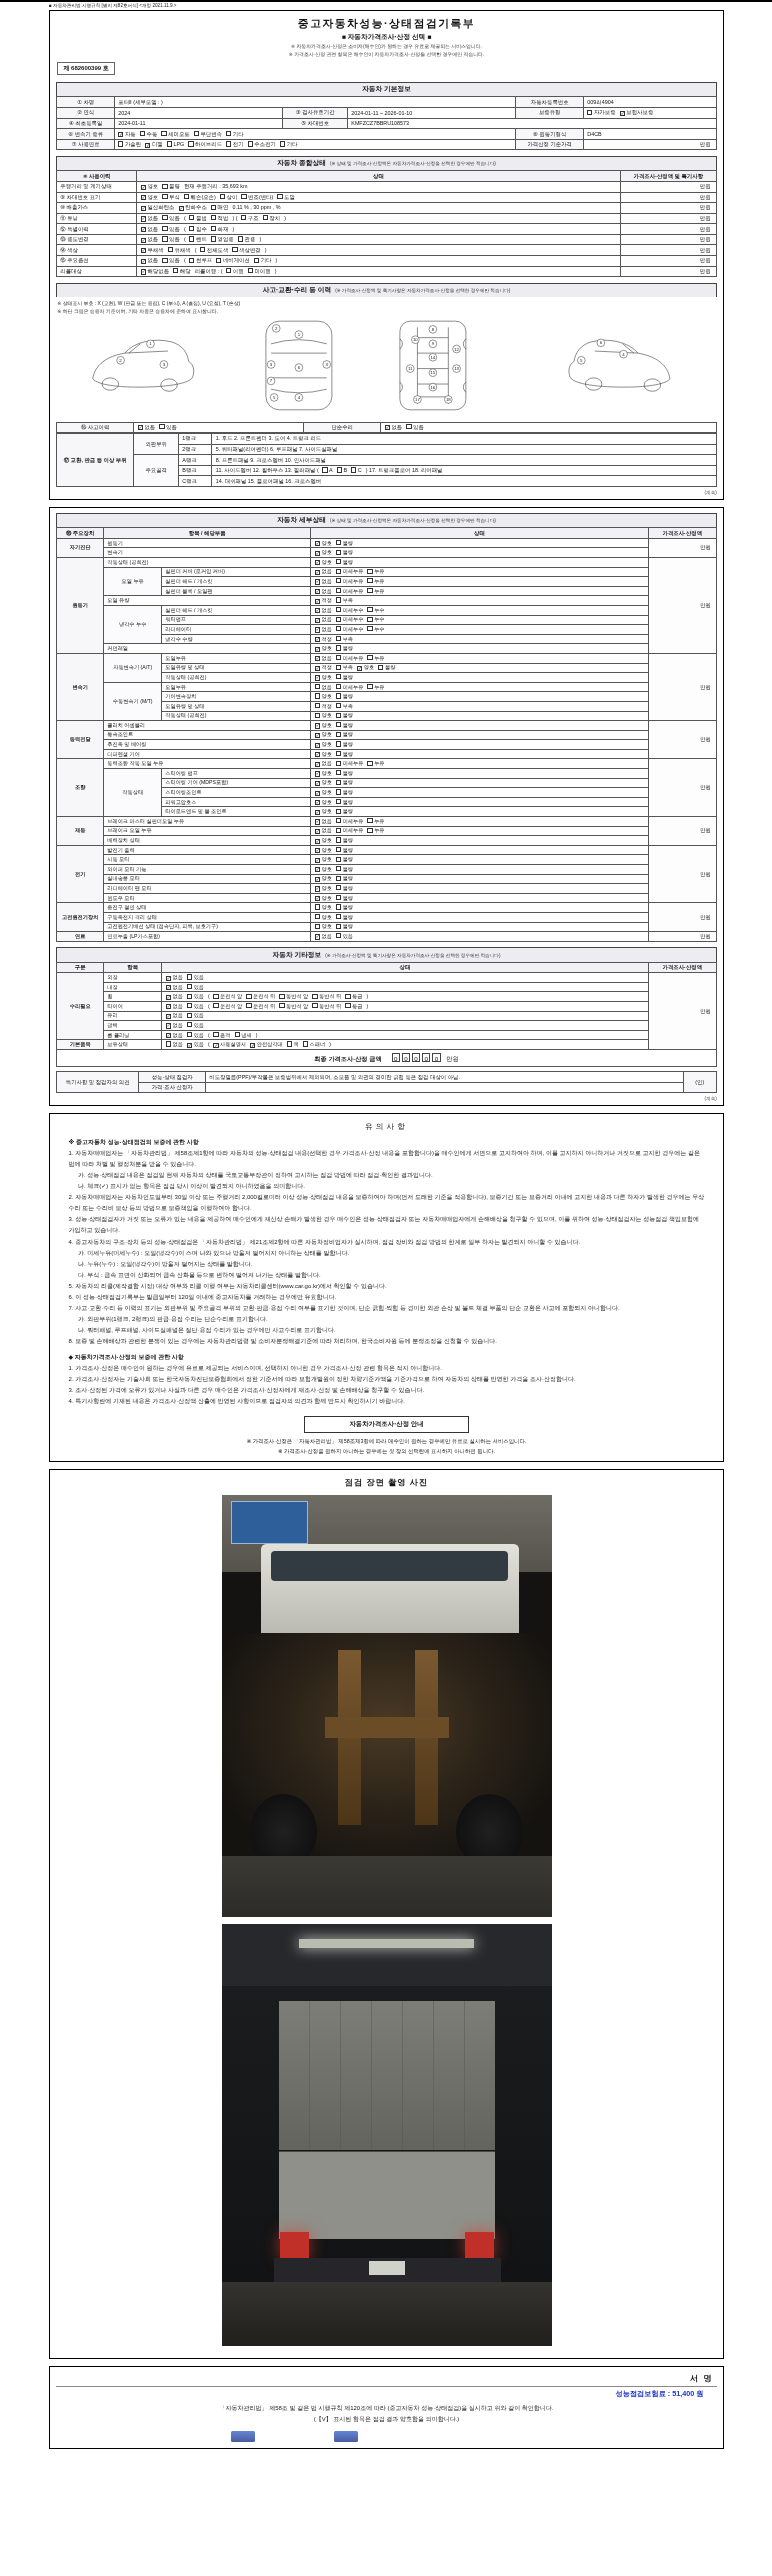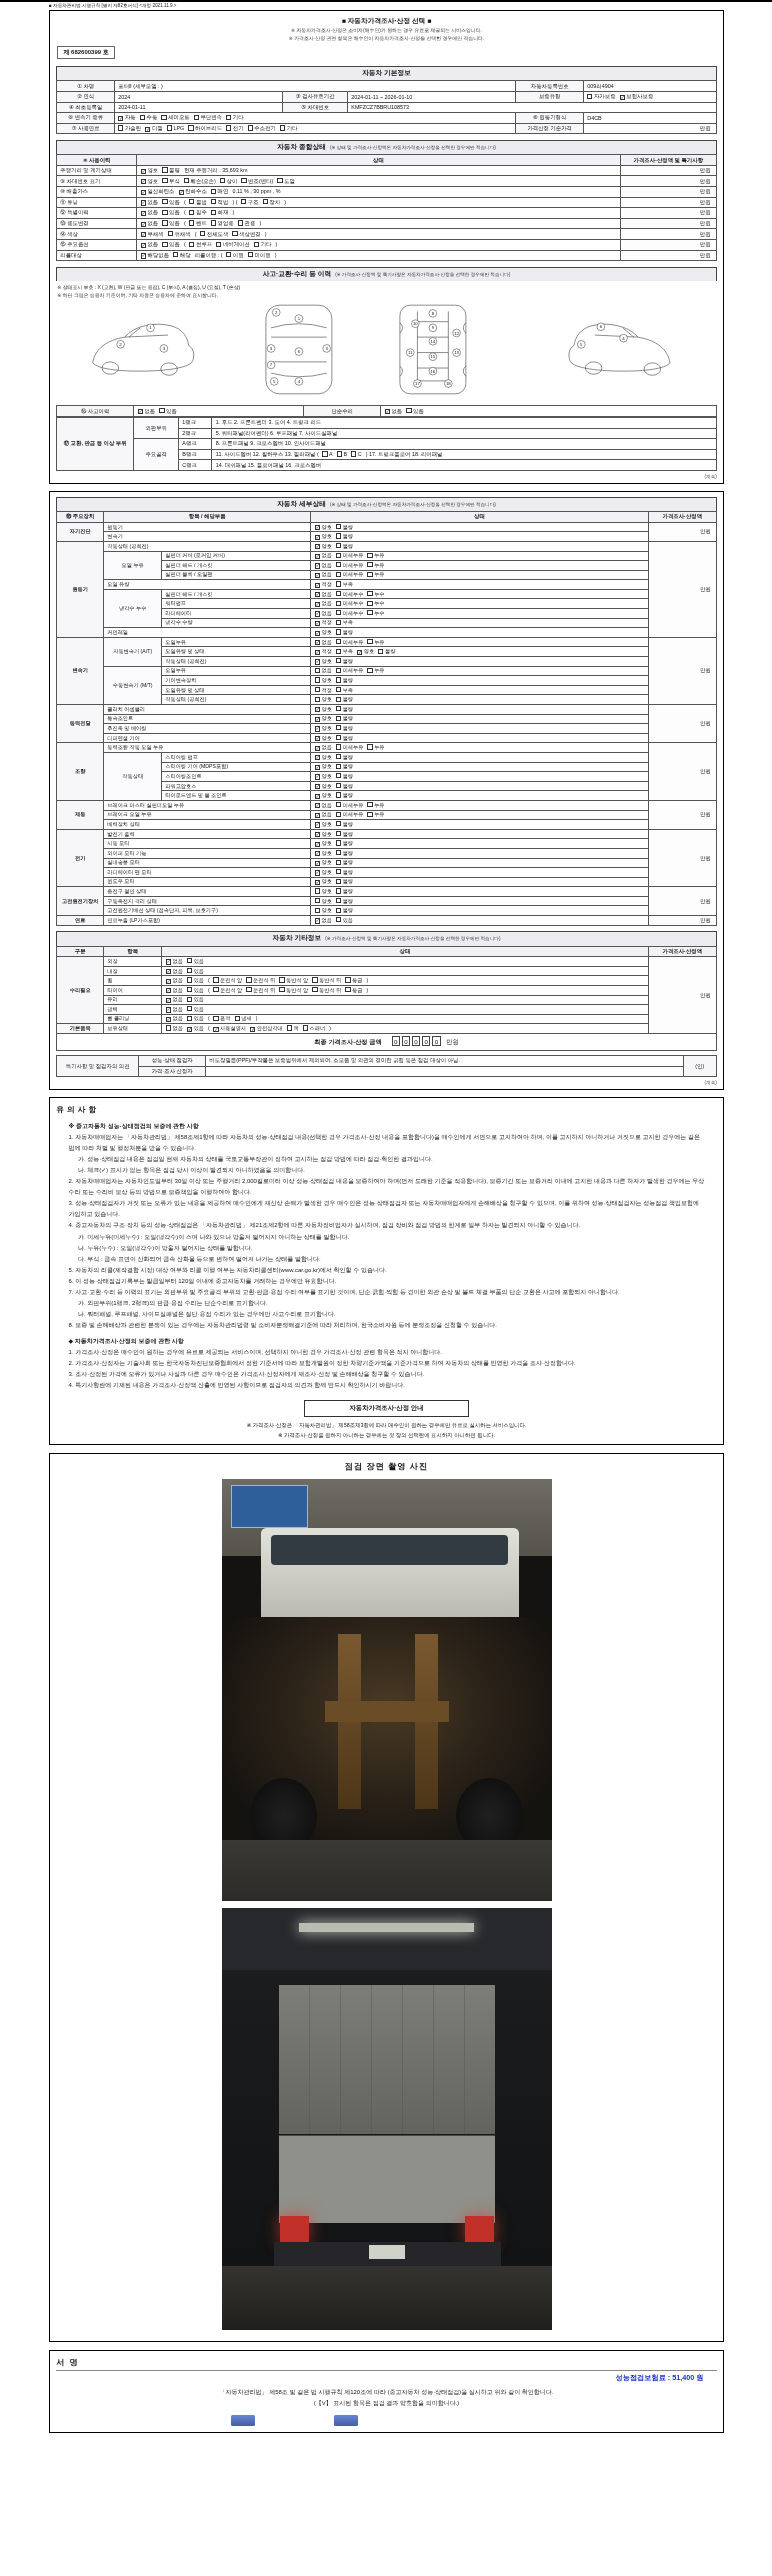--- a/index.html
+++ b/index.html
@@ -28,44 +28,45 @@
 .opt{display:inline-block;margin-right:4.1px;white-space:nowrap}
 .cb{display:inline-block;width:5.2px;height:5.2px;border:0.5px solid #333;margin-right:1.5px;font-size:4.6px;line-height:4.6px;text-align:center;vertical-align:-0.5px;background:#fff;color:#000}
 .cb.on{font-weight:bold}
 .otx{margin-right:3.6px}
 .legend{font-size:4.9px;color:#222;margin:2.6px 1px 1px}
 .diagram-wrap{text-align:center;margin:3.1px 0 4.1px}
 .pgmark{text-align:right;font-size:4.6px;color:#444;margin-top:2.6px}
 .fp-row{border:0.5px solid #555;border-top:none;text-align:center;padding:2.6px 0;font-size:6.2px;font-weight:bold}
 .digit{display:inline-block;width:8.2px;height:9.3px;border:0.5px solid #444;margin:0 1px;text-align:center;font-size:6.2px;line-height:9.3px;font-weight:normal}
 .fp-unit{margin-left:3.1px;font-weight:normal}
-.notice-title{font-weight:bold;font-size:7.7px;letter-spacing:3.1px;margin:3.1px 0 5.2px}
+.notice-title{text-align:center;font-weight:normal;font-size:7.7px;letter-spacing:3.1px;margin:3.1px 0 5.2px}
 .notice-body{margin:1px 12.4px 4.1px}
 .nt{font-size:6px;line-height:1.85;color:#1a1a1a}
 .nt.h{font-weight:bold;margin-top:4.6px}
 .nt.i1{padding-left:9.3px}
 .guide-box{width:165px;margin:8.2px auto 4.1px;border:0.8px solid #333;text-align:center;padding:3.1px 0;font-weight:bold;font-size:6.4px}
 .tail{text-align:center;font-size:5.4px;line-height:1.8;color:#222}
 .photos-title{text-align:center;font-weight:bold;font-size:8.2px;margin:3.1px 0 2.1px;letter-spacing:1px}
 .photo{position:relative;margin:7.2px auto;width:330px;height:422px;overflow:hidden;background:#141312}
 .photo .abs{position:absolute}
-.sign-title{text-align:left;font-weight:bold;font-size:8.2px;letter-spacing:5.2px;padding:2.1px 0;border-bottom:0.5px solid #888;margin-bottom:1px}
+.sign-title{text-align:right;font-weight:bold;font-size:8.2px;letter-spacing:5.2px;padding:2.1px 0;border-bottom:0.5px solid #888;margin-bottom:1px}
 .sign-fee{text-align:right;color:#1b2fc4;font-weight:bold;font-size:7.2px;margin:2.1px 13.4px 4.1px}
 .sign-line{text-align:center;font-size:6px;line-height:1.8;color:#222}
 .logos{margin:6.2px 0 2.1px 175px}
 .logo{display:inline-block;width:24px;height:11.3px;background:linear-gradient(#4a6fd0,#27418f);border-radius:1.5px;margin-right:77px;opacity:.85;vertical-align:middle}
 svg text{fill:#222;font-family:"Liberation Sans",sans-serif}
 </style>
 </head>
 <body>
 
 <div class="topline"></div>
 <div class="meta">■ 자동차관리법 시행규칙 [별지 제82호서식] &lt;개정 2021.11.9.&gt;</div>
 
 <div class="box">
+  <div class="doc-title">중고자동차성능·상태점검기록부</div>
   <div class="doc-sub">■ 자동차가격조사·산정 선택 ■</div>
   <div class="doc-note">※ 자동차가격조사·산정은 소비자(매수인)가 원하는 경우 유료로 제공되는 서비스입니다.</div>
   <div class="doc-note">※ 가격조사·산정 관련 항목은 매수인이 자동차가격조사·산정을 선택한 경우에만 적습니다.</div>
   <div class="doc-no">제 682600399 호</div>
 
   <div class="sec-bar"><span>자동차 기본정보</span></div>
   <table class="frm">
     <colgroup>
         <col style="width:58px">
         <col style="width:168px">

